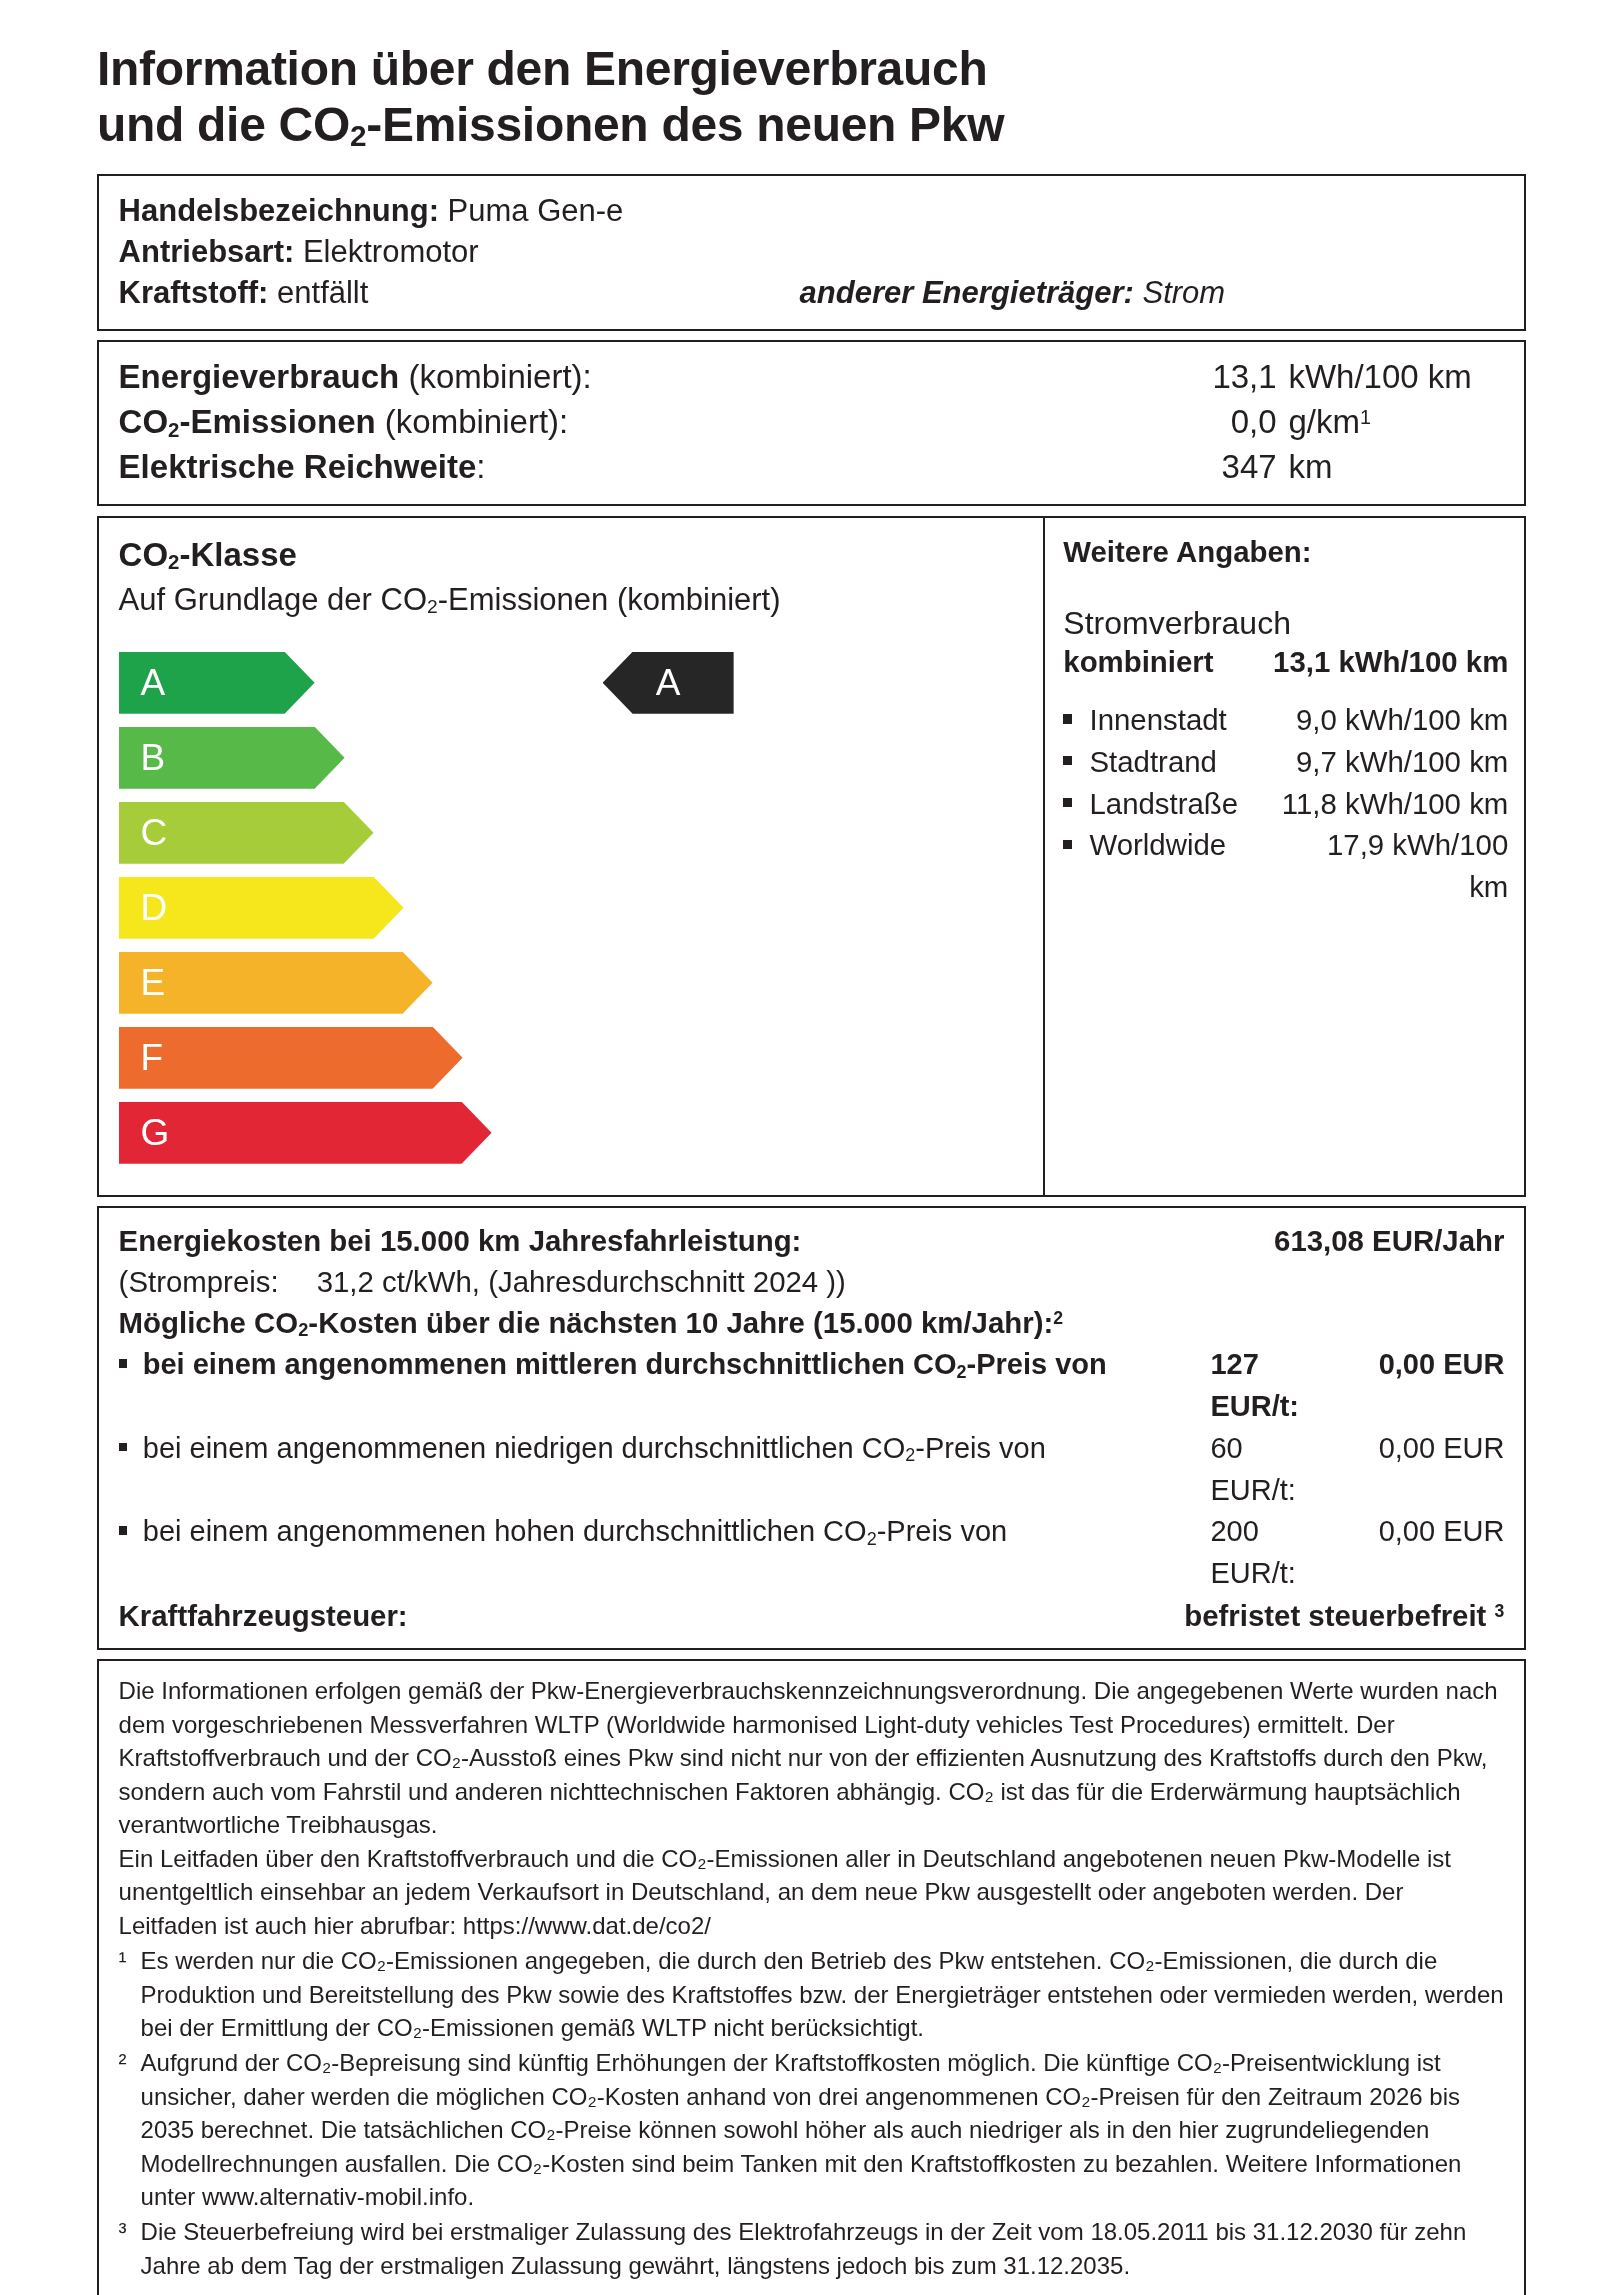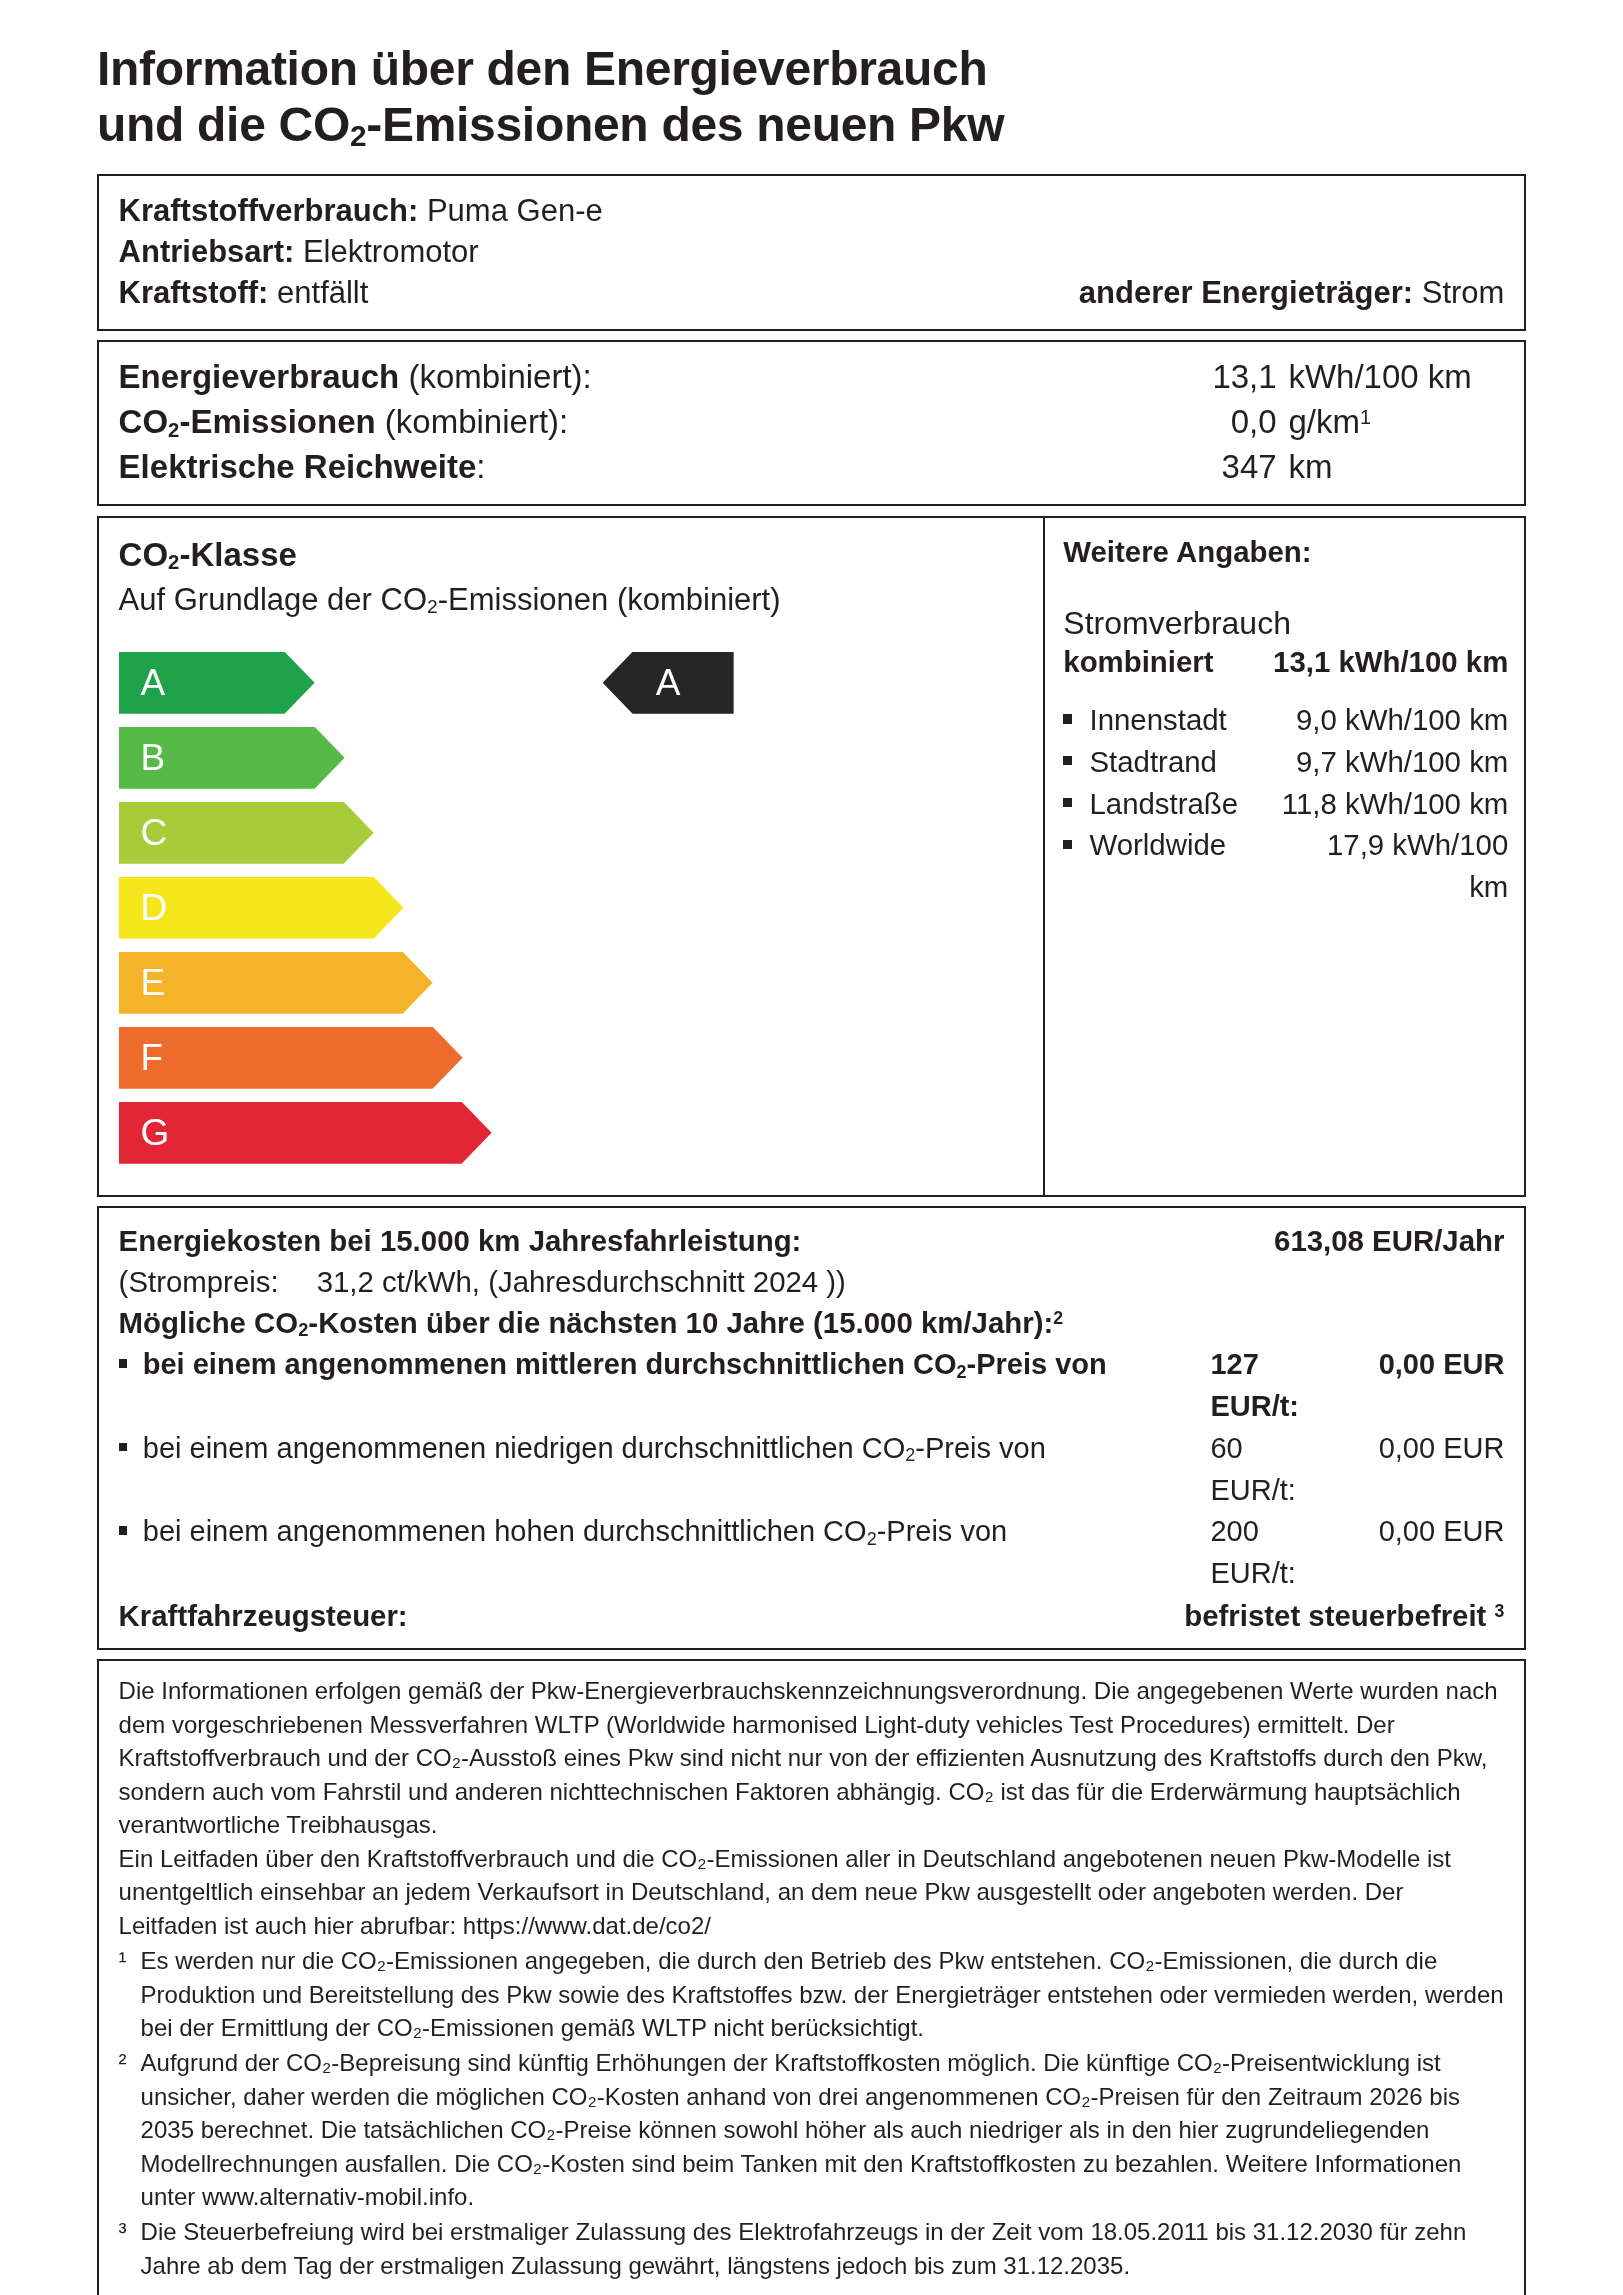--- a/index.html
+++ b/index.html
@@ -49,21 +49,21 @@
     padding: 14.4px 19.6px 15.7px 19.6px;
   }
   .id-row {
     display: flex;
     align-items: baseline;
     font-size: 31px;
     line-height: 1.32;
   }
   .id-col-left { flex: 0 0 681px; }
   .id-col-right { flex: 1 1 auto; text-align: left; }
-  .id-col-right.right-al { text-align: right; }
+  .id-col-right.right-al { text-align: left; font-style: italic; }
   .lbl { font-weight: bold; }
   .val { font-weight: normal; }
 
   
   .consumption { padding: 13px 19.6px 14.4px 19.6px; }
   .cons-row {
     display: flex;
     align-items: baseline;
     justify-content: space-between;
     font-size: 33px;
@@ -192,21 +192,21 @@
 <div class="page">
 
   <div class="title">
     <span>Information über den Energieverbrauch</span>
     <span class="l2"><span>und die CO</span><sub>2</sub><span>-Emissionen des neuen Pkw</span></span>
   </div>
 
   <div class="box identity">
     <div class="id-row">
       <div class="id-col-right">
-        <span class="lbl">Kraftstoffverbrauch:</span>
+        <span class="lbl">Handelsbezeichnung:</span>
         <span class="val">Puma Gen-e</span>
       </div>
     </div>
     <div class="id-row">
       <div class="id-col-left">
         <span class="lbl">Antriebsart:</span>
         <span class="val">Elektromotor</span>
       </div>
       <div class="id-col-right"></div>
     </div>

